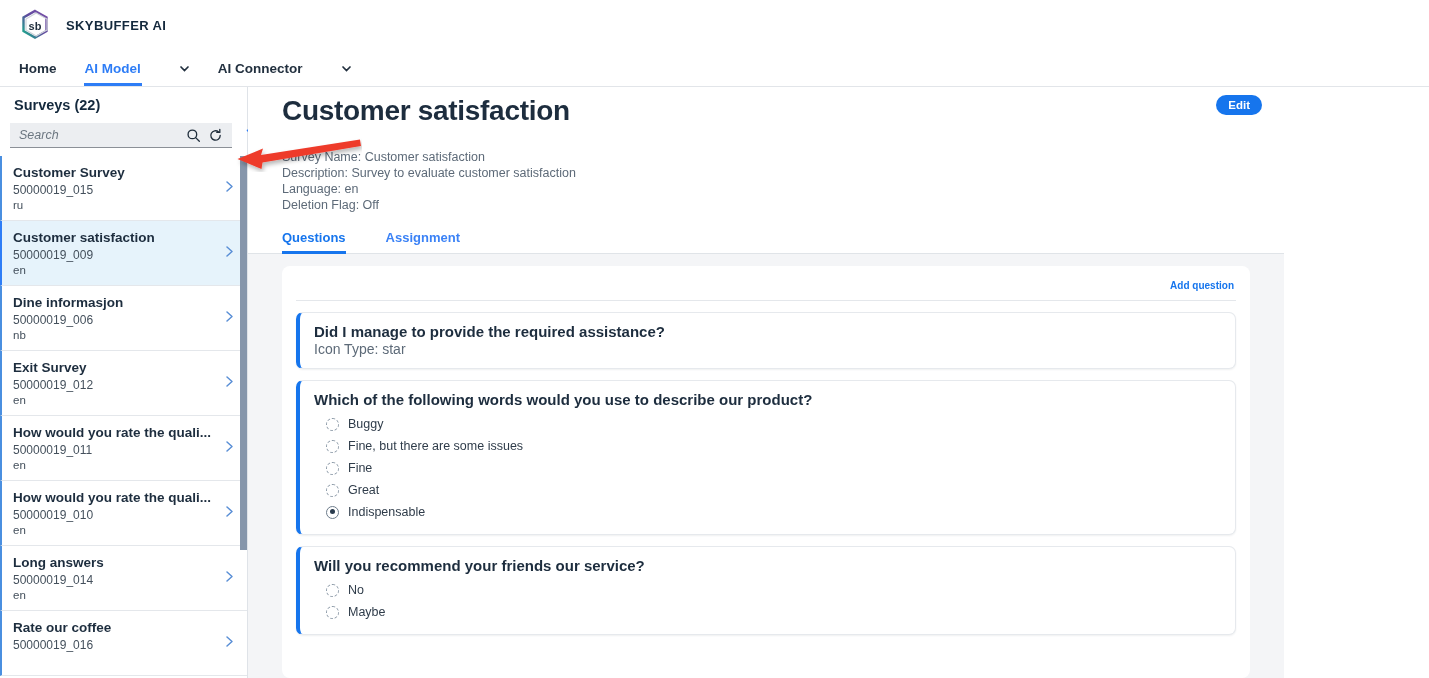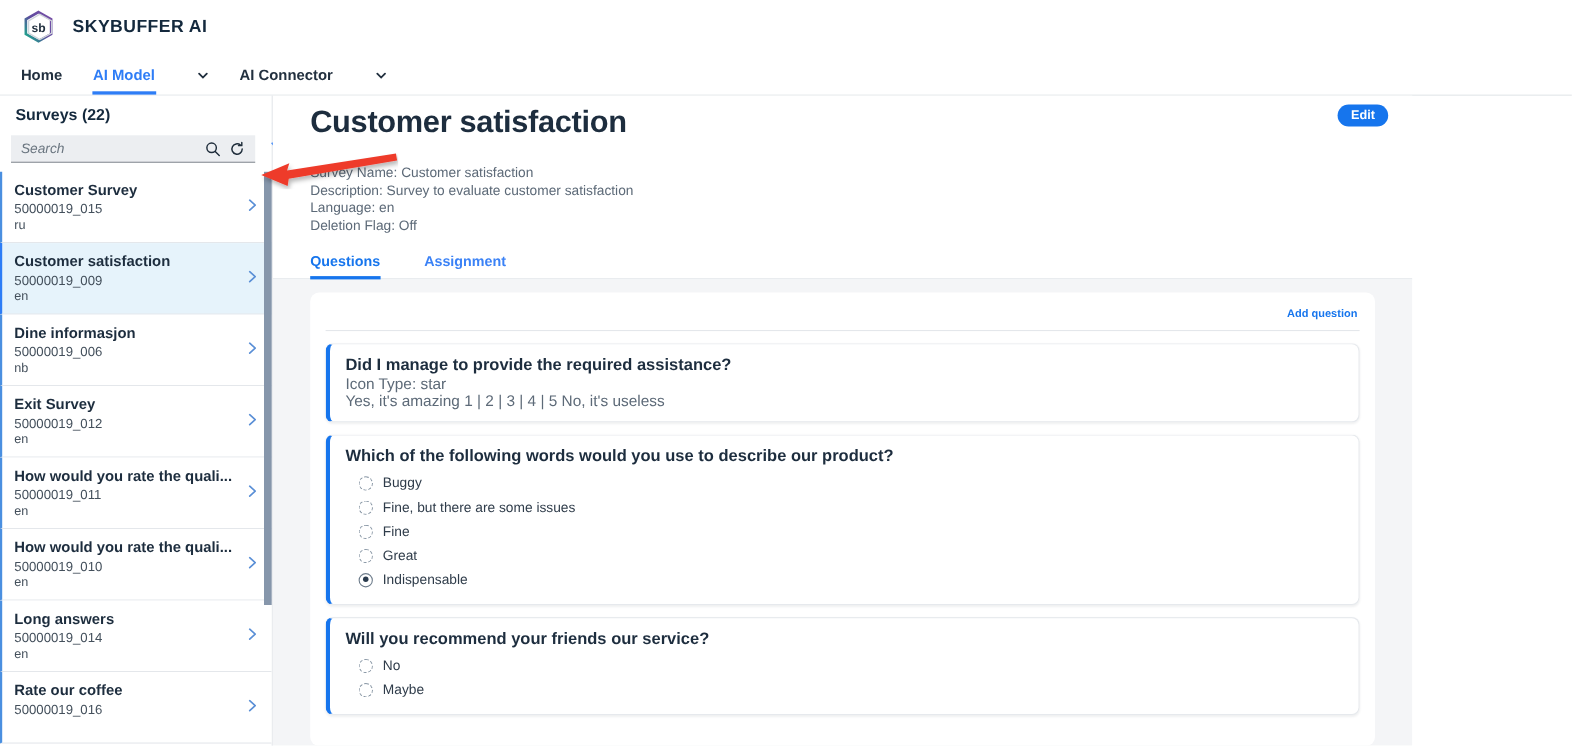--- a/index.html
+++ b/index.html
@@ -15,21 +15,21 @@
   .topbar {
     height: 50px; width: 1429px;
     background: #ffffff;
     display: flex; align-items: center;
     padding-left: 18px;
   }
   .logo-wrap { width: 34px; height: 34px; position: relative; flex: 0 0 auto; }
   .logo-wrap svg { display: block; }
   .brand-title {
     margin-left: 14px;
-    font-size: 16px; font-weight: bold;
+    font-size: 13px; font-weight: bold;
     color: #14293d; letter-spacing: .4px;
   }
 
   
   .navbar {
     height: 37px; width: 1429px;
     background: #ffffff;
     border-bottom: 1px solid #e2e5e9;
     display: flex; align-items: stretch;
     padding-left: 18px;
@@ -389,21 +389,20 @@
 
     <div class="content-area">
       <div class="panel">
         <div class="panel-toolbar">
           <span class="add-question">Add question</span>
         </div>
         <div id="questions-host">
             <div class="q-card">
               <div class="q-title">Did I manage to provide the required assistance?</div>
               <div class="q-sub">Icon Type: star</div>
-              <div class="q-sub">Yes, it's amazing 1 | 2 | 3 | 4 | 5 No, it's useless</div>
             </div>
             <div class="q-card">
               <div class="q-title">Which of the following words would you use to describe our product?</div>
               <div class="q-opts">
                 <div class="opt-row">
                   <span class="radio"></span>
                   <span class="opt-label">Buggy</span>
                 </div>
                 <div class="opt-row">
                   <span class="radio"></span>

